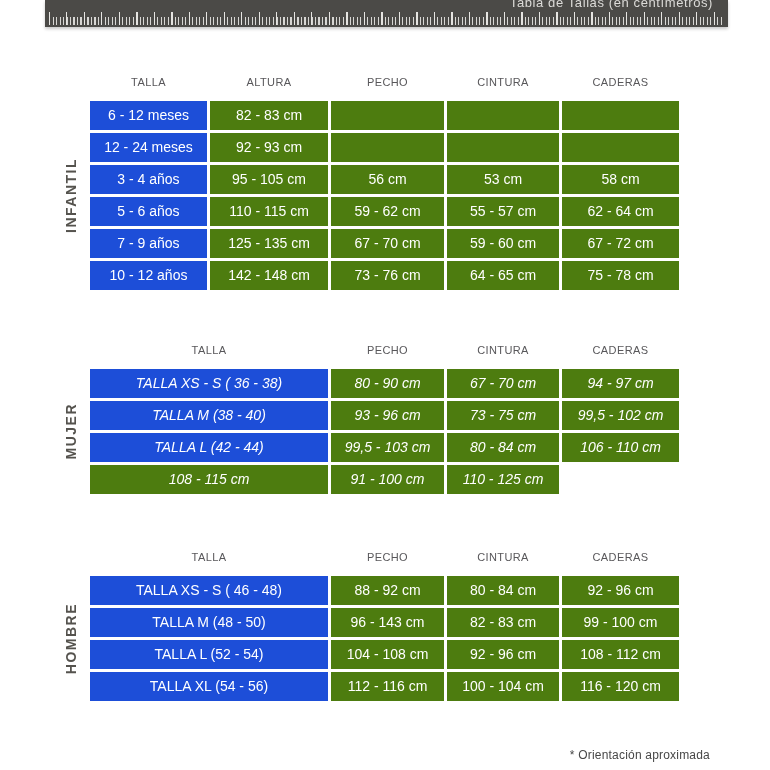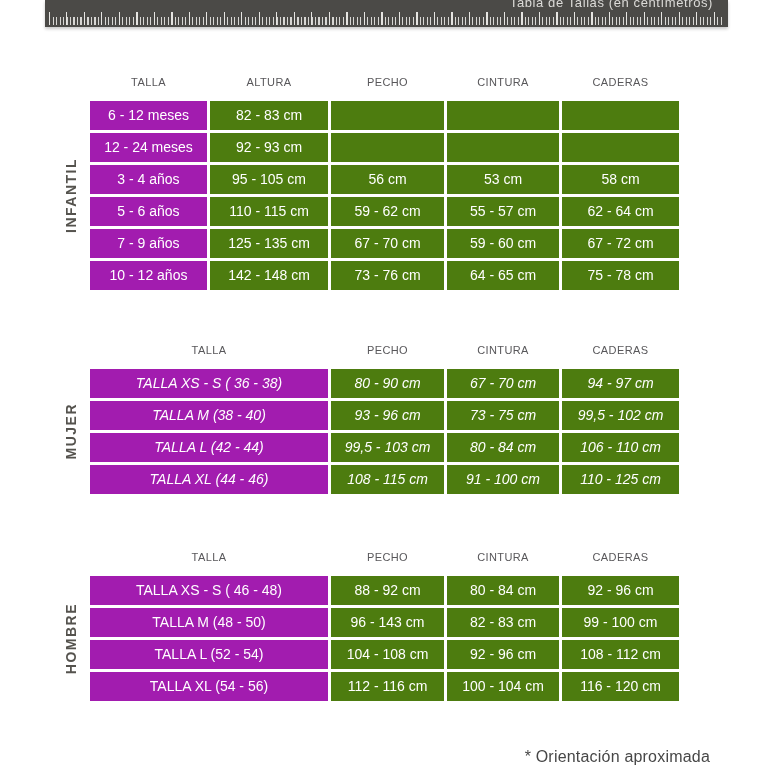--- a/index.html
+++ b/index.html
@@ -41,37 +41,37 @@
   }
   .col-header{
     text-align:center;line-height:20px;font-size:11px;color:#58575a;
     letter-spacing:0.4px;
   }
   .table-grid{display:grid;gap:3px;margin-left:34px;}
   .cell{
     height:29px;line-height:29px;text-align:center;
     font-size:14px;color:#ffffff;white-space:nowrap;overflow:hidden;
   }
-  .cell.dark{background:#a21caf;}
+  .cell.dark{background:#1d4ed8;}
   .cell.light{background:#4d7c0f;}
 
   .side-label-wrap{
     position:absolute;left:0;top:29px;height:calc(100% - 29px);width:30px;
     display:flex;align-items:center;justify-content:center;
   }
   .side-label{
     writing-mode:vertical-rl;transform:rotate(180deg);
     font-size:14px;font-weight:bold;color:#55534e;letter-spacing:1.5px;
     white-space:nowrap;
   }
 
   
   .footnote{
     position:absolute;top:748px;right:60px;
-    font-size:16px;color:#474747;letter-spacing:0.2px;
+    font-size:12px;color:#474747;letter-spacing:0.2px;
   }
 </style>
 </head>
 <body>
 
 <div class="ruler">
   <span class="ruler-title">Tabla de Tallas (en centímetros)</span>
   <div class="ticks-major"></div>
   <div class="ticks-minor"></div>
 </div>
@@ -137,21 +137,20 @@
       <div class="cell light">67 - 70 cm</div>
       <div class="cell light">94 - 97 cm</div>
       <div class="cell dark">TALLA M (38 - 40)</div>
       <div class="cell light">93 - 96 cm</div>
       <div class="cell light">73 - 75 cm</div>
       <div class="cell light">99,5 - 102 cm</div>
       <div class="cell dark">TALLA L (42 - 44)</div>
       <div class="cell light">99,5 - 103 cm</div>
       <div class="cell light">80 - 84 cm</div>
       <div class="cell light">106 - 110 cm</div>
-      <div class="cell dark">TALLA XL (44 - 46)</div>
       <div class="cell light">108 - 115 cm</div>
       <div class="cell light">91 - 100 cm</div>
       <div class="cell light">110 - 125 cm</div>
     </div>
 </div>
 
 <div class="section" id="section-hombre">
   <div class="table-headers" style="grid-template-columns: 238px 113px 112px 117px;">
       <div class="col-header">TALLA</div>
       <div class="col-header">PECHO</div>

